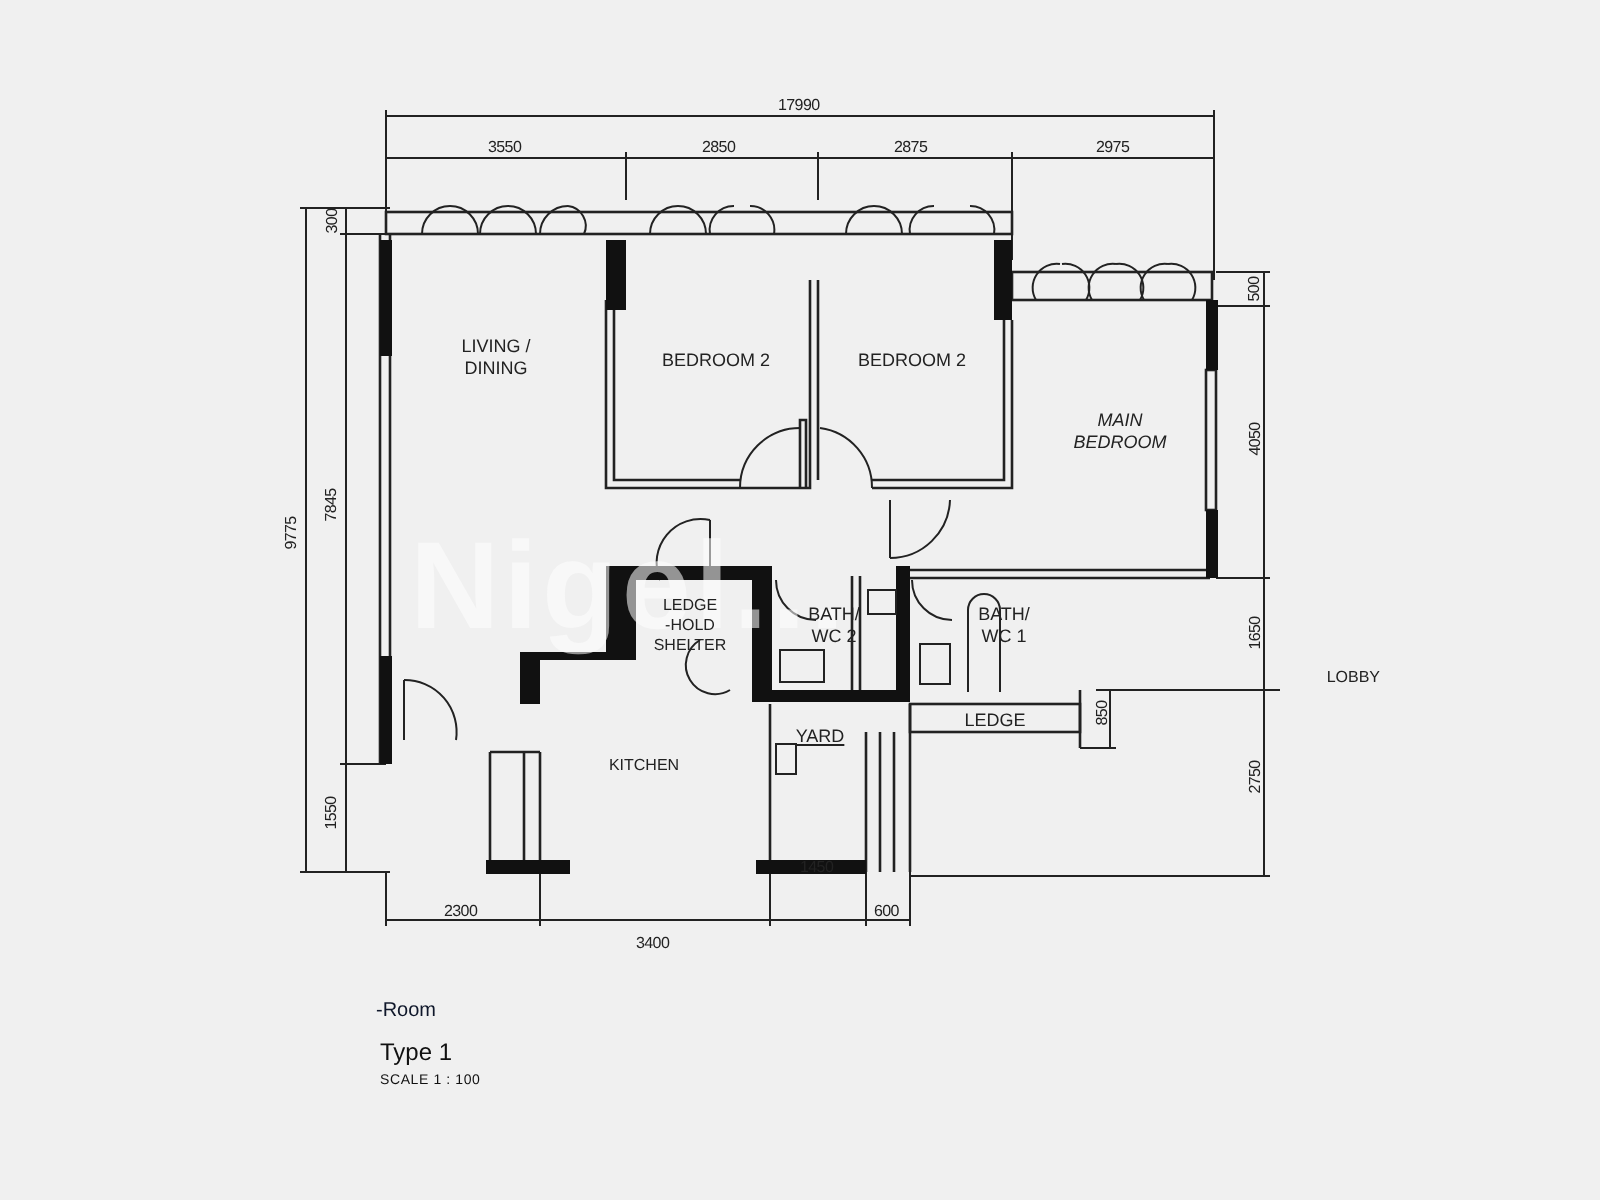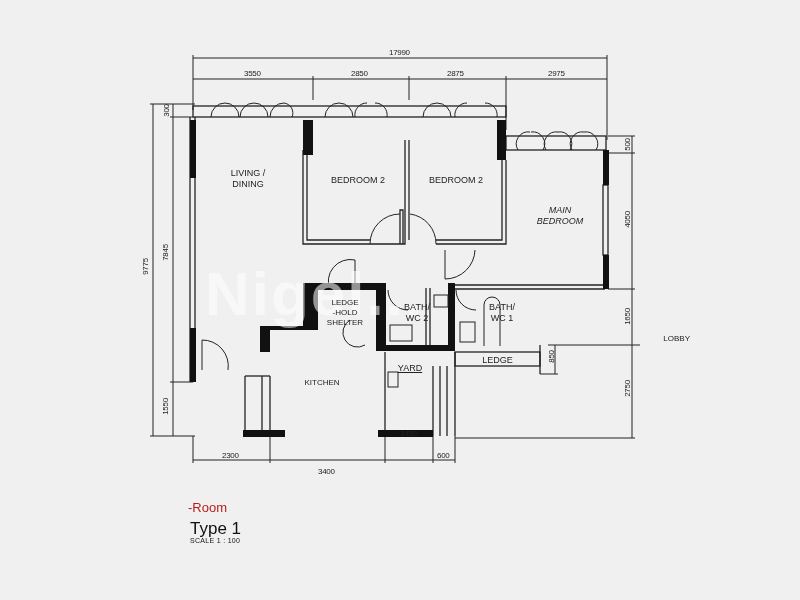--- a/index.html
+++ b/index.html
@@ -2,22 +2,22 @@
 <html><head>
 <meta charset="utf-8">
 <style>
   html, body { margin:0; padding:0; }
   body { width:800px; height:600px; background:#f0f0f0; position:relative; overflow:hidden;
          font-family:"Liberation Sans", sans-serif; color:#1a1a1a; }
   #plan { position:absolute; left:0; top:0; width:800px; height:600px; }
   .lbl { position:absolute; font-size:9px; text-align:center; line-height:11px; color:#222; white-space:nowrap; }
   .dim { position:absolute; font-size:8px; color:#222; white-space:nowrap; letter-spacing:-0.3px; }
   .vdim { transform:rotate(-90deg); transform-origin:center center; }
-  .title-room { position:absolute; left:188px; top:500px; font-size:13px; color:#b91c1c; }
-  .title-type { position:absolute; left:190px; top:519px; font-size:17px; color:#111; }
+  .title-room { position:absolute; left:188px; top:500px; font-size:10px; color:#0f172a; }
+  .title-type { position:absolute; left:190px; top:519px; font-size:12px; color:#111; }
   .title-scale { position:absolute; left:190px; top:537px; font-size:7px; color:#111; letter-spacing:0.3px; }
   .watermark { position:absolute; left:205px; top:258px; font-size:62px; font-weight:bold; color:#ffffff; opacity:0.55; letter-spacing:2px; }
 </style>
 </head>
 <body>
 
 <svg id="plan" viewBox="0 0 800 600" xmlns="http://www.w3.org/2000/svg">
   <g stroke="#222" stroke-width="1" fill="none">
 
     <g>

